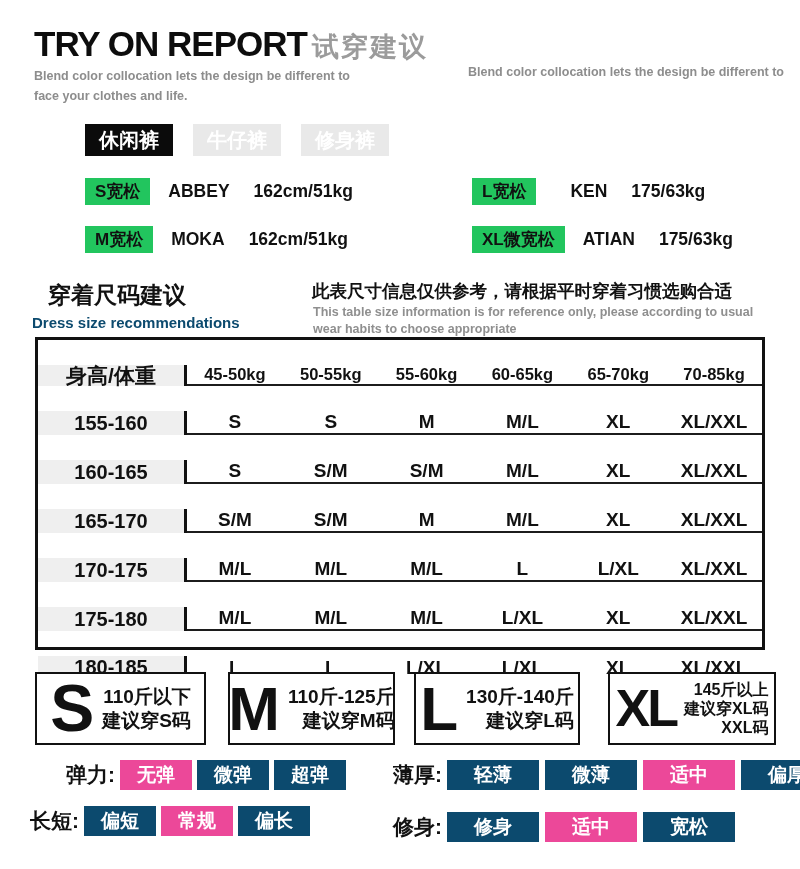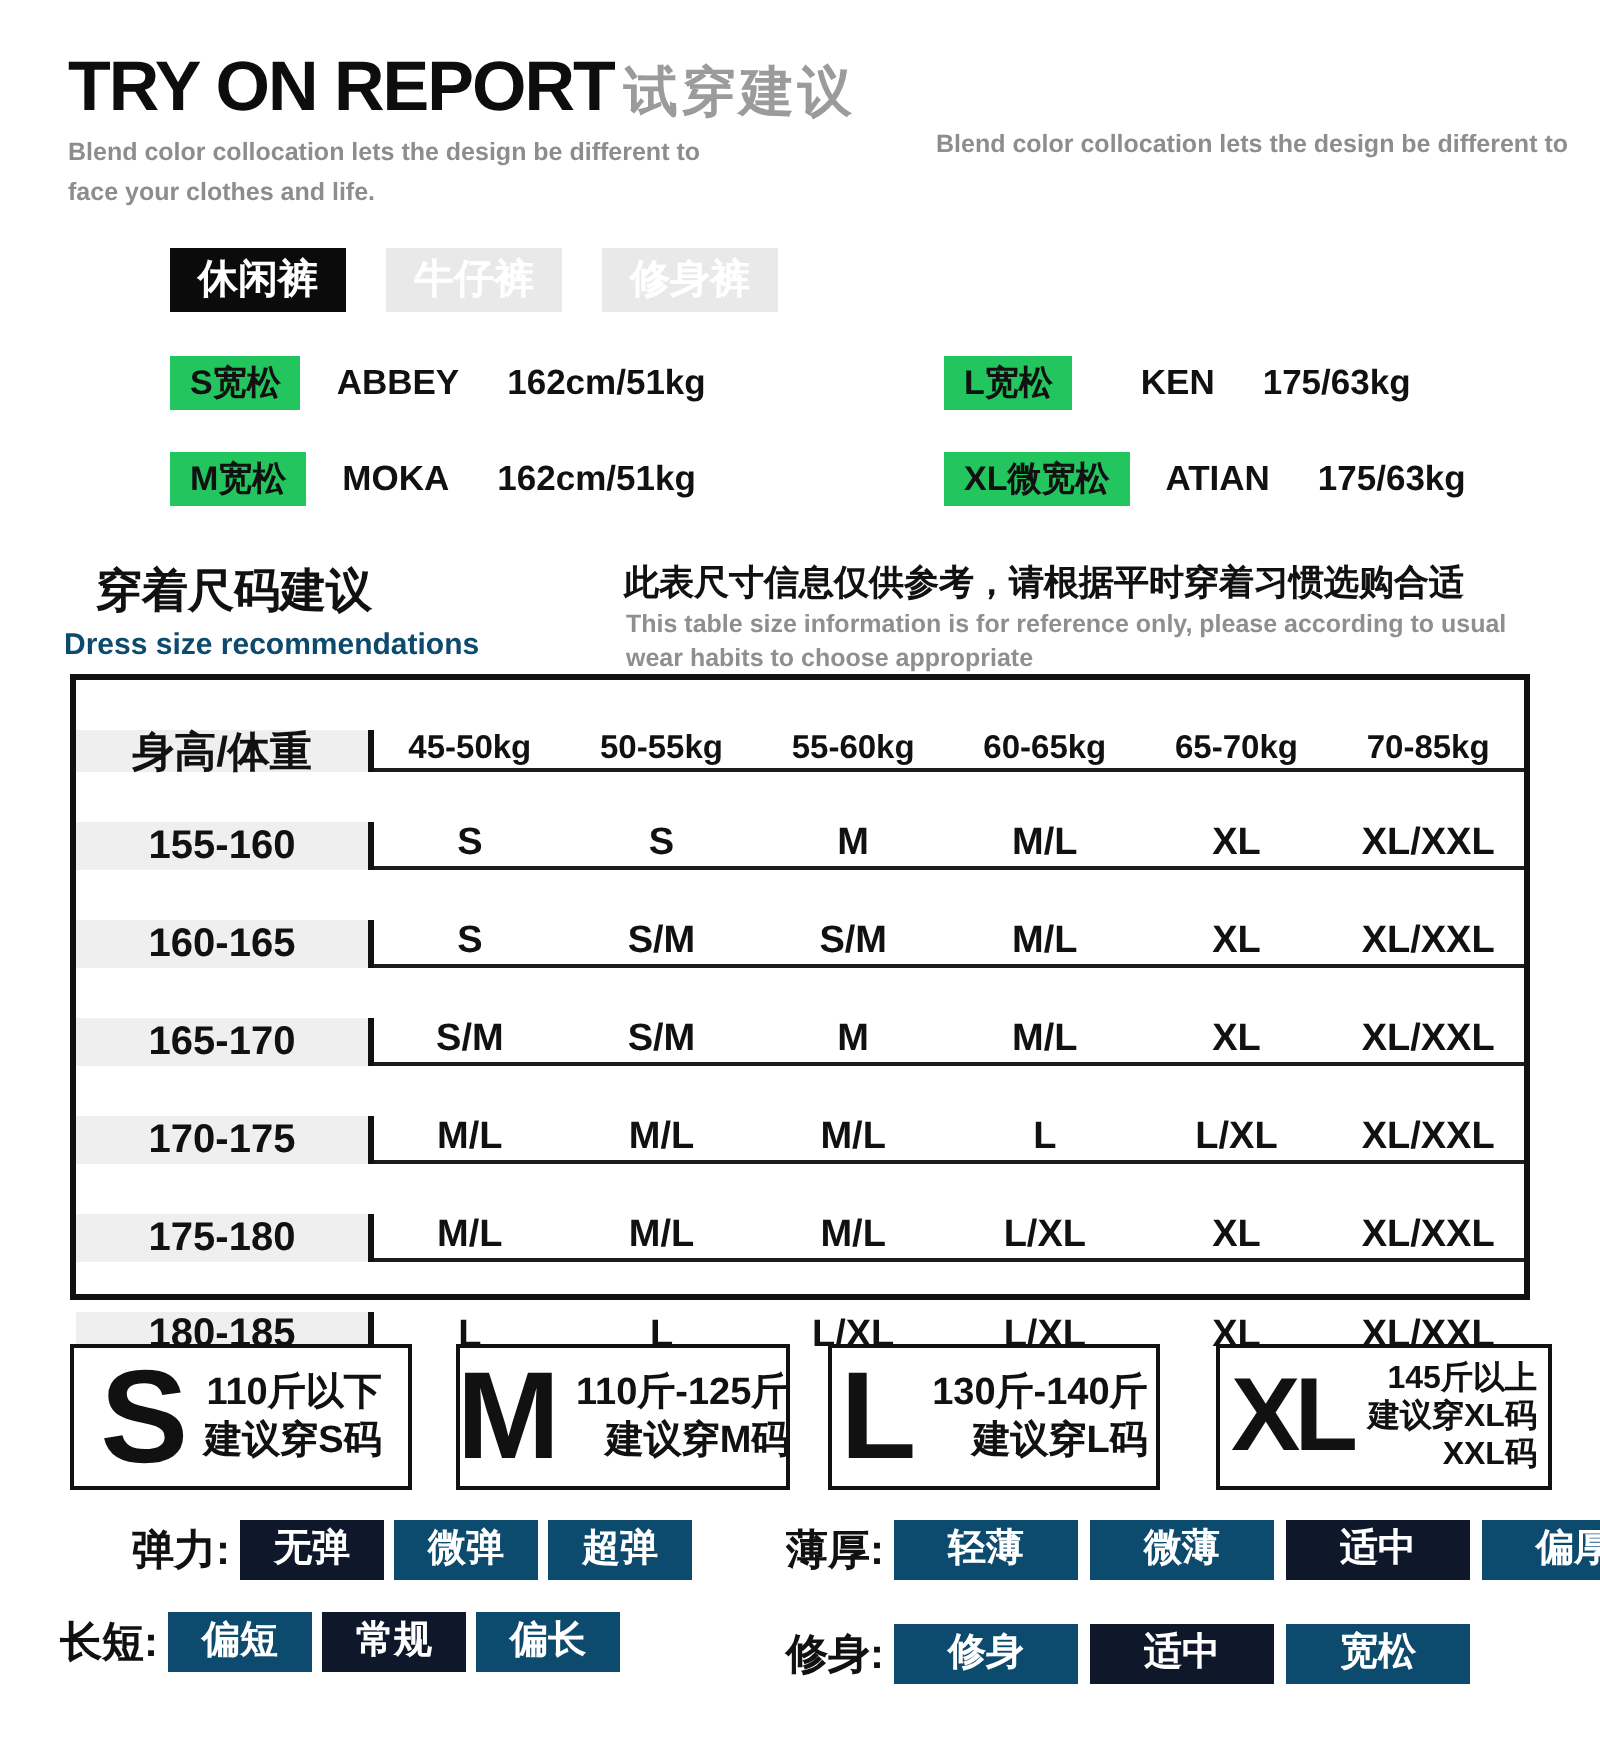--- a/index.html
+++ b/index.html
@@ -84,21 +84,21 @@
   .a1 { left:30px;  top:760px;margin-left:36px; }
   .a2 { left:393px; top:760px; }
   .a3 { left:30px;  top:806px; }
   .a4 { left:393px; top:812px; }
   .alabel { font-size:21px; font-weight:bold; margin-right:5px; white-space:nowrap; }
   .chip {
     display:inline-block; width:72px; height:30px; line-height:30px; text-align:center;
     font-size:19px; font-weight:bold; color:#fff; background:#0c4a6e; margin-right:5px;
   }
   .a2 .chip, .a4 .chip { width:92px; margin-right:6px; }
-  .chip.sel { background:#0f172a; }
+  .chip.sel { background:#ec4899; }
 </style>
 </head>
 <body>
 
 <div class="abs title-row">
   <span class="t-en">TRY ON REPORT</span><span class="t-cn">试穿建议</span>
 </div>
 <div class="abs sub sub-l">Blend color collocation lets the design be different to face your clothes and life.</div>
 <div class="abs sub sub-r">Blend color collocation lets the design be different to</div>
 

